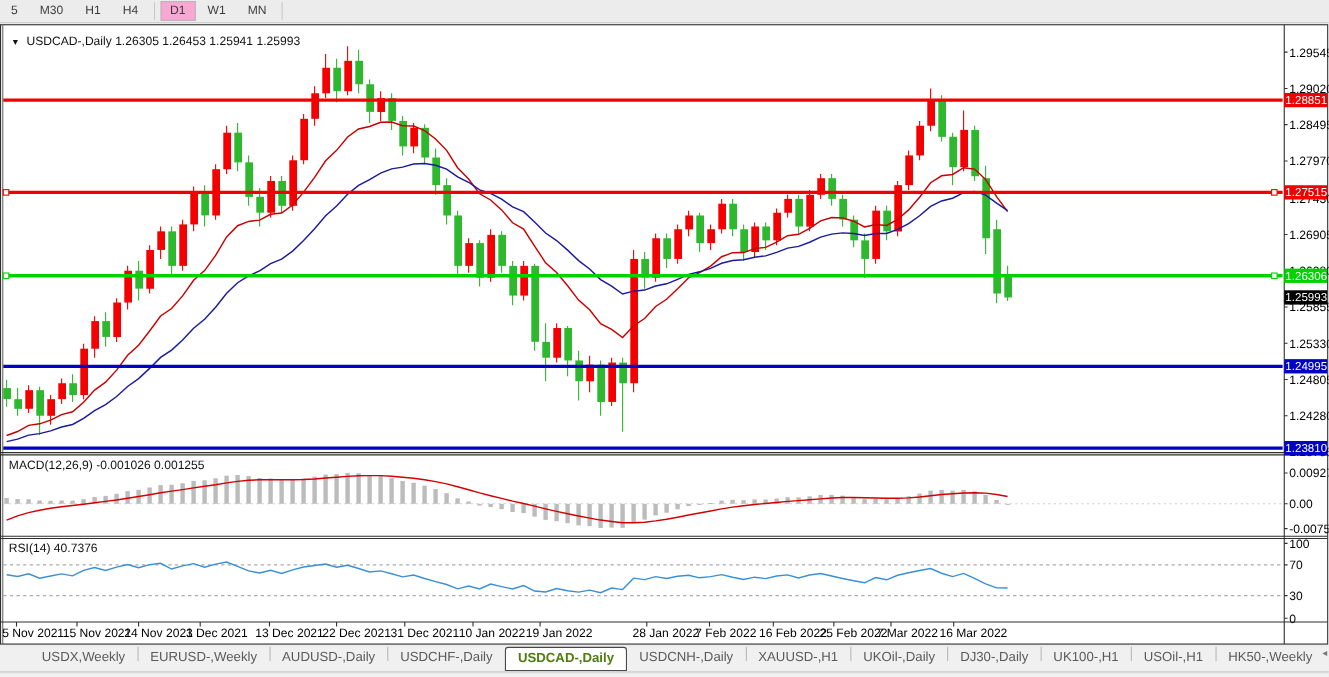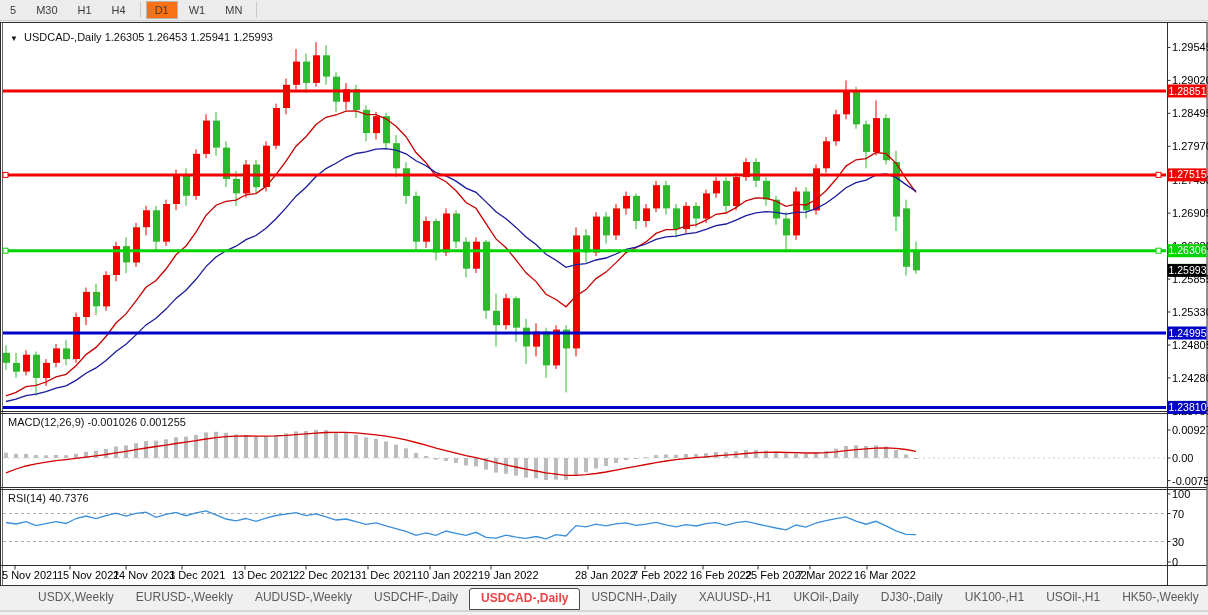--- a/index.html
+++ b/index.html
@@ -2,30 +2,30 @@
 <html><head>
 <meta charset="utf-8">
 <style>
   html,body{margin:0;padding:0;width:1208px;height:615px;overflow:hidden;
     font-family:"Liberation Sans",sans-serif;background:#ececec;}
   #app{position:relative;width:1208px;height:615px;}
   
   .tfbar{position:absolute;top:0;left:0;width:1208px;height:20px;background:#ececec;
     border-bottom:1px solid #cfcfcf;display:flex;align-items:center;font-size:11px;color:#3c3c3c;}
   .tfbtn{padding:2px 8px;margin:0 1px;cursor:default;border:1px solid transparent;}
-  .tfbtn.active{background:#f97316;border:1px solid #b5b5b5;}
+  .tfbtn.active{background:#f9a8d4;border:1px solid #b5b5b5;}
   .tfsep{width:1px;height:16px;background:#c9c9c9;margin:0 4px;}
   
   #chart{position:absolute;top:20px;left:0;}
   
   .tabs{position:absolute;top:588px;left:0;width:1208px;height:22px;background:#f0f0f0;
     display:flex;font-size:12px;color:#5a5a5a;border-bottom:1px solid #d5d5d5;padding-left:19px;}
   .tab{padding:2px 9px;white-space:nowrap;cursor:default;}
   .tab.active{background:#ffffff;border:1px solid #4a4a4a;border-radius:3px 3px 0 0;
-    color:#ef4444;font-weight:bold;padding:2px 11px;margin:0 2px;}
+    color:#4d7c0f;font-weight:bold;padding:2px 11px;margin:0 2px;}
   .tabsep{width:1px;height:13px;background:#b8b8b8;margin:0 2px;}
   .tabspacer{margin-left:10px;}
   .arrows{margin-left:auto;margin-right:8px;display:flex;gap:8px;color:#777;font-size:9px;}
   .arrowbtn{cursor:default;}
   .statusstrip{position:absolute;top:611px;left:0;width:1208px;height:4px;background:#f1f1f1;
     border-top:1px solid #d7d7d7;}
 </style>
 </head>
 <body>
 
@@ -446,21 +446,21 @@
         <line x1="867" y1="565.5" x2="867" y2="569.5" stroke="#2e2e2e"></line>
         <text x="854" y="579">16 Mar 2022</text>
       </g>
     </svg>
   <div class="tabs" id="tabbar">
       <span class="tabspacer"></span>
       <span class="tab">USDX,Weekly</span>
       <span class="tabsep"></span>
       <span class="tab">EURUSD-,Weekly</span>
       <span class="tabsep"></span>
-      <span class="tab">AUDUSD-,Weekly</span>
+      <span class="tab">AUDUSD-,Daily</span>
       <span class="tabsep"></span>
       <span class="tab">USDCHF-,Daily</span>
       <span class="tab active">USDCAD-,Daily</span>
       <span class="tab">USDCNH-,Daily</span>
       <span class="tabsep"></span>
       <span class="tab">XAUUSD-,H1</span>
       <span class="tabsep"></span>
       <span class="tab">UKOil-,Daily</span>
       <span class="tabsep"></span>
       <span class="tab">DJ30-,Daily</span>

